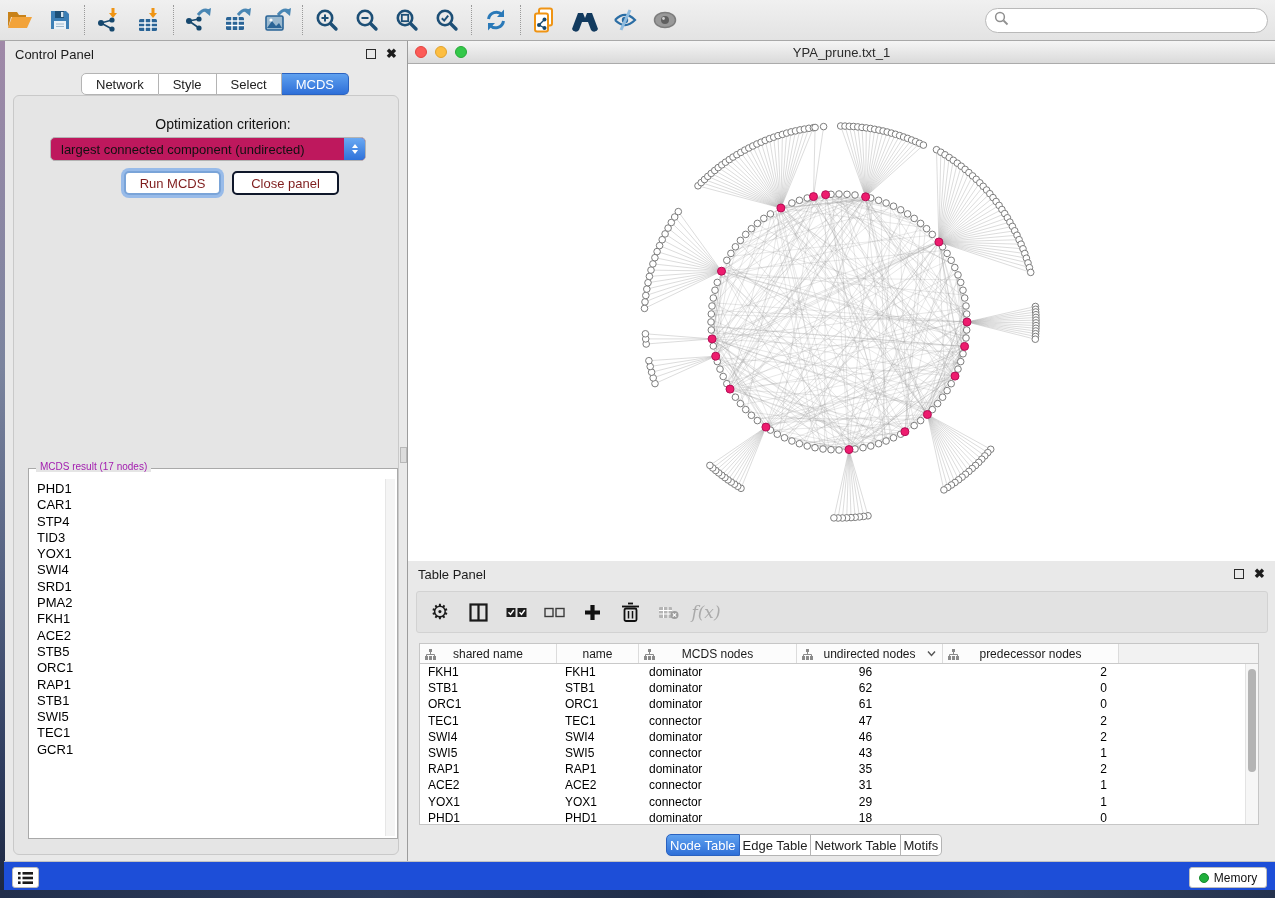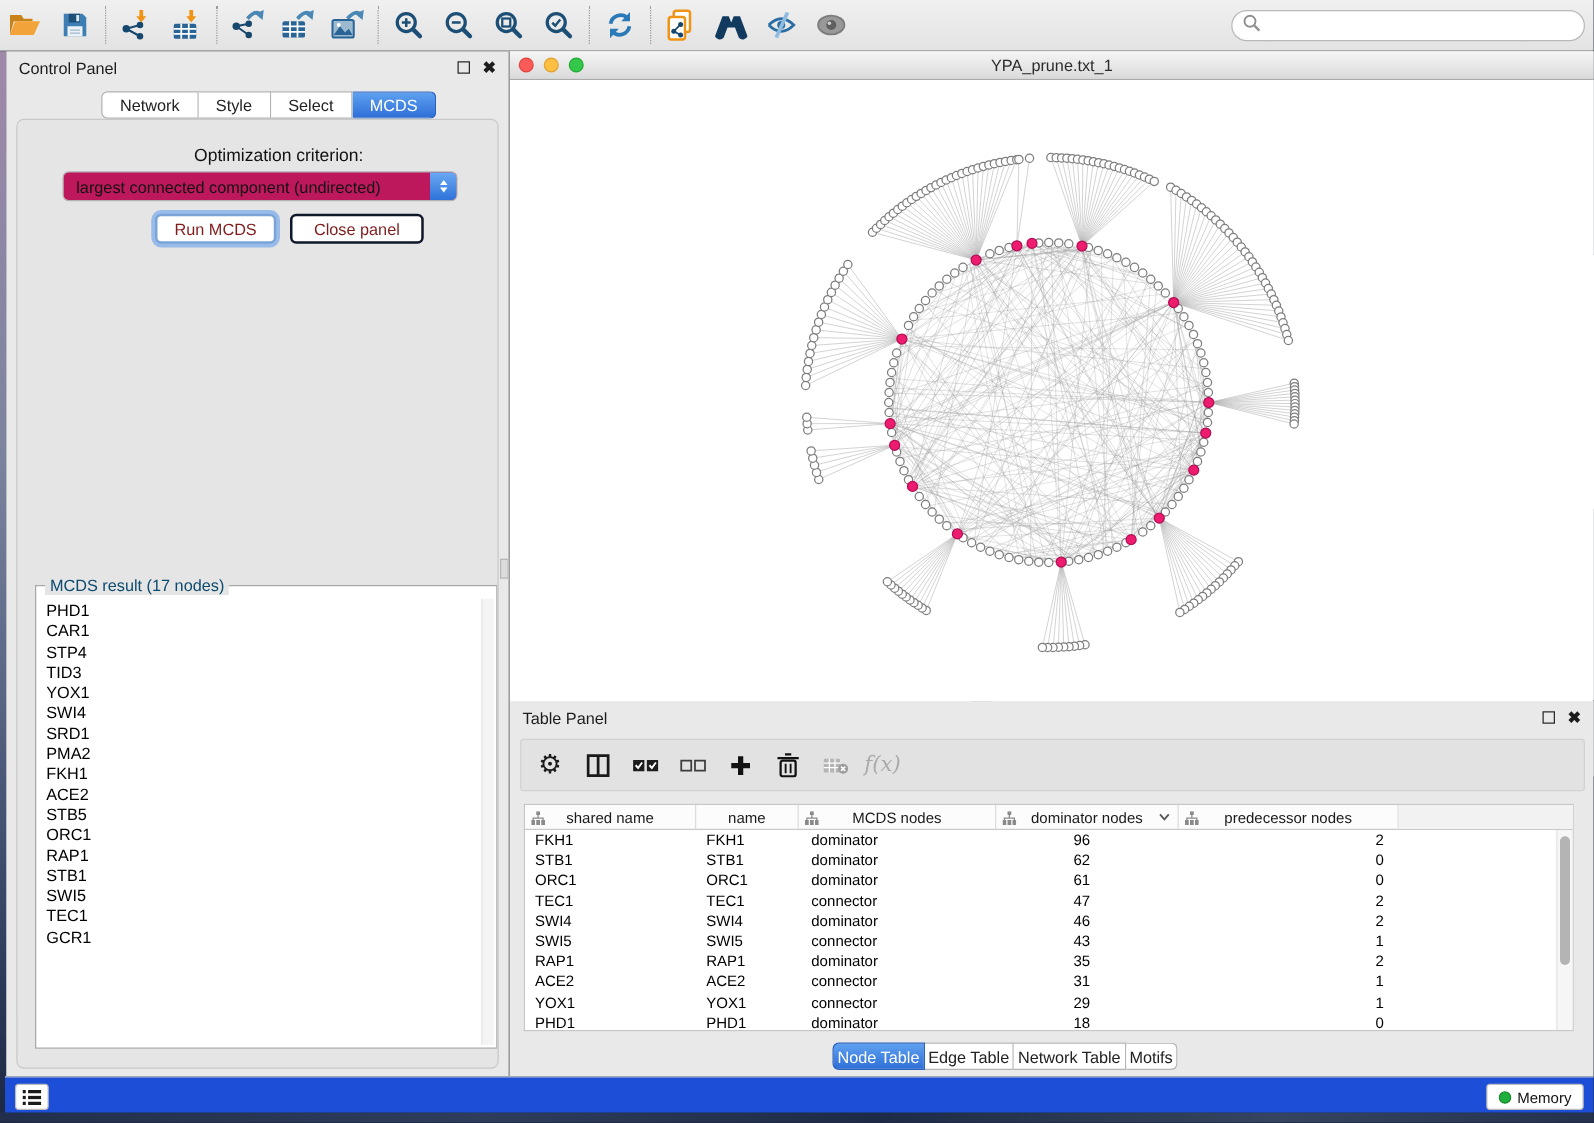--- a/index.html
+++ b/index.html
@@ -34,21 +34,21 @@
   .opt-label { left:16px; top:20px; width:386px; text-align:center; font-size:14px; color:#111; }
   .dropdown { left:36px; top:41px; width:316px; height:24px; background:#be185d; border:1px solid #b3b3b3; border-radius:5px; display:flex; align-items:center; font-size:13px; color:#111; }
   .dropdown .val { flex:1; padding-left:10px; white-space:nowrap; }
   .dd-step { width:21px; height:22px; margin-right:0px; border-radius:0 4px 4px 0; background:linear-gradient(#6aa9f2,#2f72da); display:flex; flex-direction:column; align-items:center; justify-content:center; gap:2px; }
   .tri-up { width:0; height:0; border-left:3.5px solid transparent; border-right:3.5px solid transparent; border-bottom:4.5px solid #fff; }
   .tri-dn { width:0; height:0; border-left:3.5px solid transparent; border-right:3.5px solid transparent; border-top:4.5px solid #fff; }
   .btn { background:#fff; border:2px solid #0f172a; border-radius:5px; height:24px; font-size:13px; color:#7f1d1d; display:flex; align-items:center; justify-content:center; font-family:"Liberation Sans",sans-serif;margin-left:24px; }
   .run-btn { left:86px; top:75px; width:97px; box-shadow:0 0 0 3px rgba(110,165,235,.65); border-color:#7aa4d8; }
   .close-panel-btn { left:194px; top:75px; width:107px; }
   .groupbox { left:14px; top:372px; width:370px; height:371px; background:#fff; border:1px solid #a9a9a9; }
-  .group-label { position:absolute; top:-8px; left:7px; background:#e5e5e5; padding:0 4px; font-size:13px; color:#0c4a6e; }
+  .group-label { position:absolute; top:-8px; left:7px; background:#e5e5e5; padding:0 4px; font-size:10px; color:#a21caf; }
   .mcds-list { position:absolute; left:2px; top:12px; right:13px; bottom:2px; overflow:hidden; }
   .mcds-item { font-size:13px; color:#000; line-height:16.3px; padding-left:6px; }
   .mcds-scroll { position:absolute; top:10px; right:2px; bottom:2px; width:10px; background:#f4f4f4; border-left:1px solid #e6e6e6; }
 
   
   .netwin { left:407px; top:41px; width:868px; height:580px; background:#fff; border-left:1px solid #9c9c9c; }
   .net-title { height:23px; background:linear-gradient(#f5f5f5,#dadada); border-bottom:1px solid #ababab; display:flex; align-items:center; position:relative; }
   .tl { width:12px; height:12px; border-radius:50%; margin-left:8px; }
   .tl.red { background:#fc5b57; border:1px solid #e2443f; margin-left:7px; }
   .tl.yel { background:#fdbe41; border:1px solid #e0a32e; }
@@ -1116,21 +1116,21 @@
         <div class="th" style="width: 146px;">
           <svg class="map-ic" width="11" height="11" viewBox="0 0 11 11">
             <g fill="#8a8a8a">
               <rect x="4" y="0" width="3" height="3"></rect>
               <rect x="0" y="7" width="3" height="4"></rect>
               <rect x="4" y="7" width="3" height="4"></rect>
               <rect x="8" y="7" width="3" height="4"></rect>
             </g>
             <path d="M5.5 3v2.5M1.5 7V5.5h8V7" stroke="#8a8a8a" fill="none"></path>
           </svg>
-          <span>dominator nodes</span>
+          <span>undirected nodes</span>
           <svg class="sort" width="9" height="7" viewBox="0 0 9 7">
             <path d="M1 1.5l3.5 4 3.5-4" fill="none" stroke="#555" stroke-width="1.4"></path>
           </svg>
         </div>
         <div class="th" style="width: 176px;">
           <svg class="map-ic" width="11" height="11" viewBox="0 0 11 11">
             <g fill="#8a8a8a">
               <rect x="4" y="0" width="3" height="3"></rect>
               <rect x="0" y="7" width="3" height="4"></rect>
               <rect x="4" y="7" width="3" height="4"></rect>

